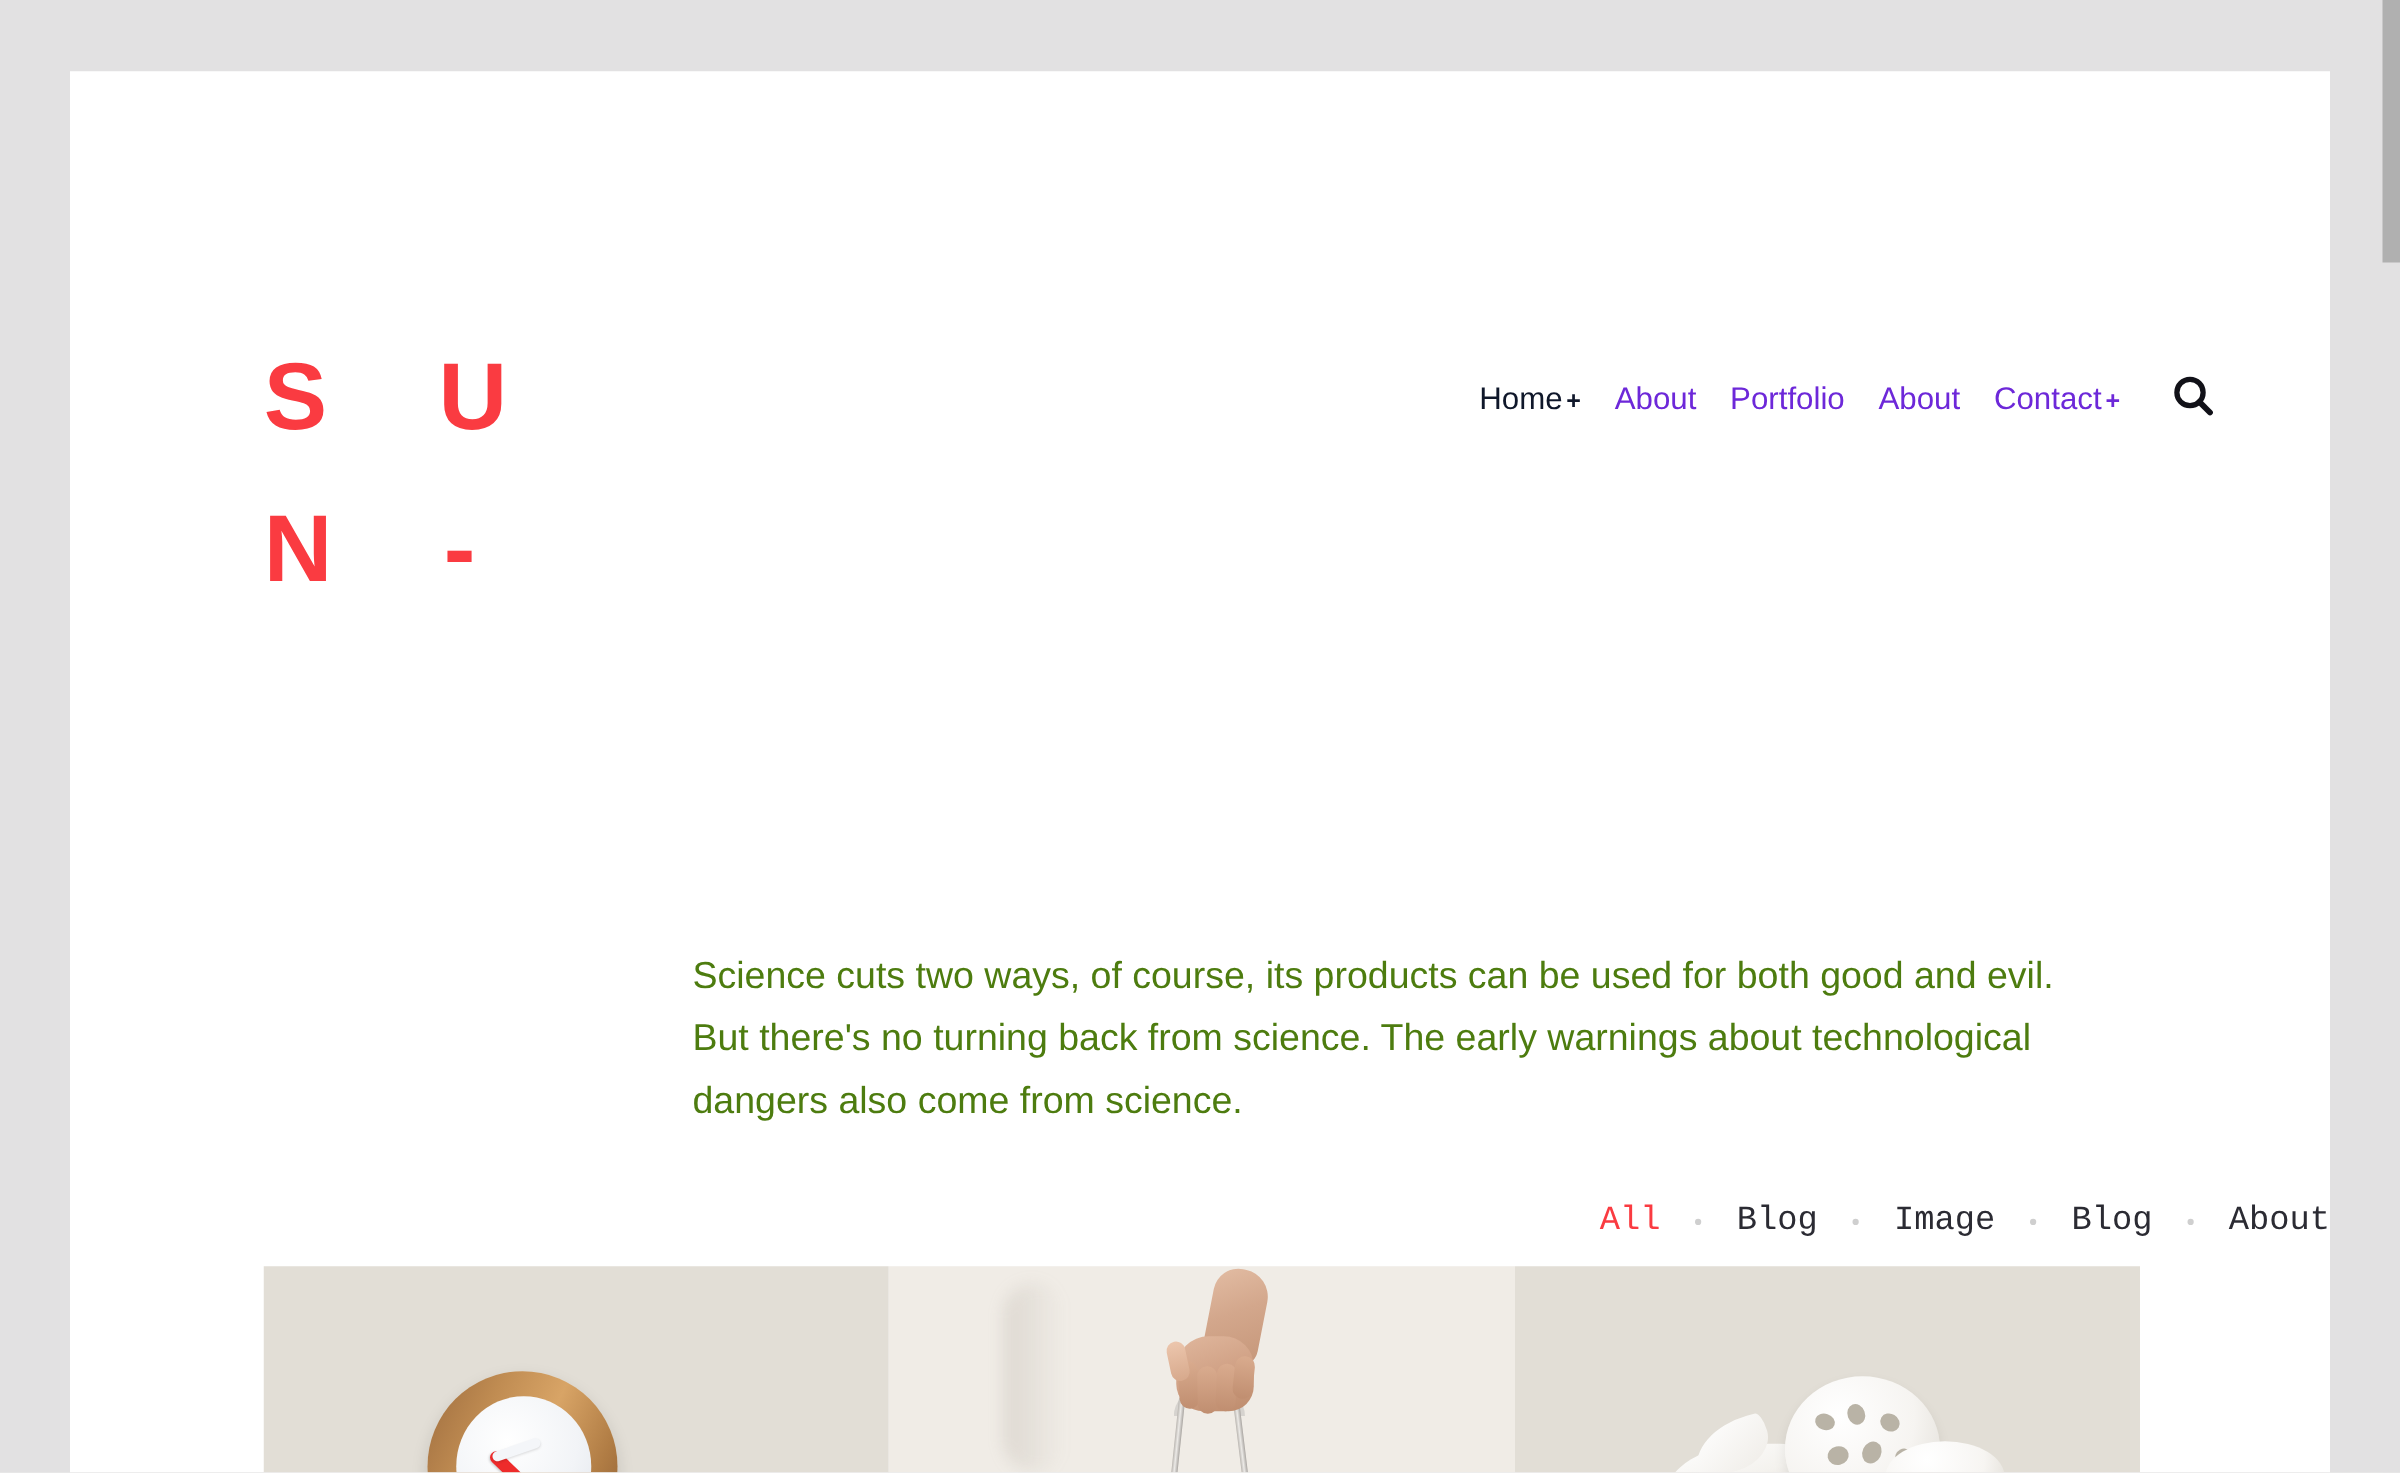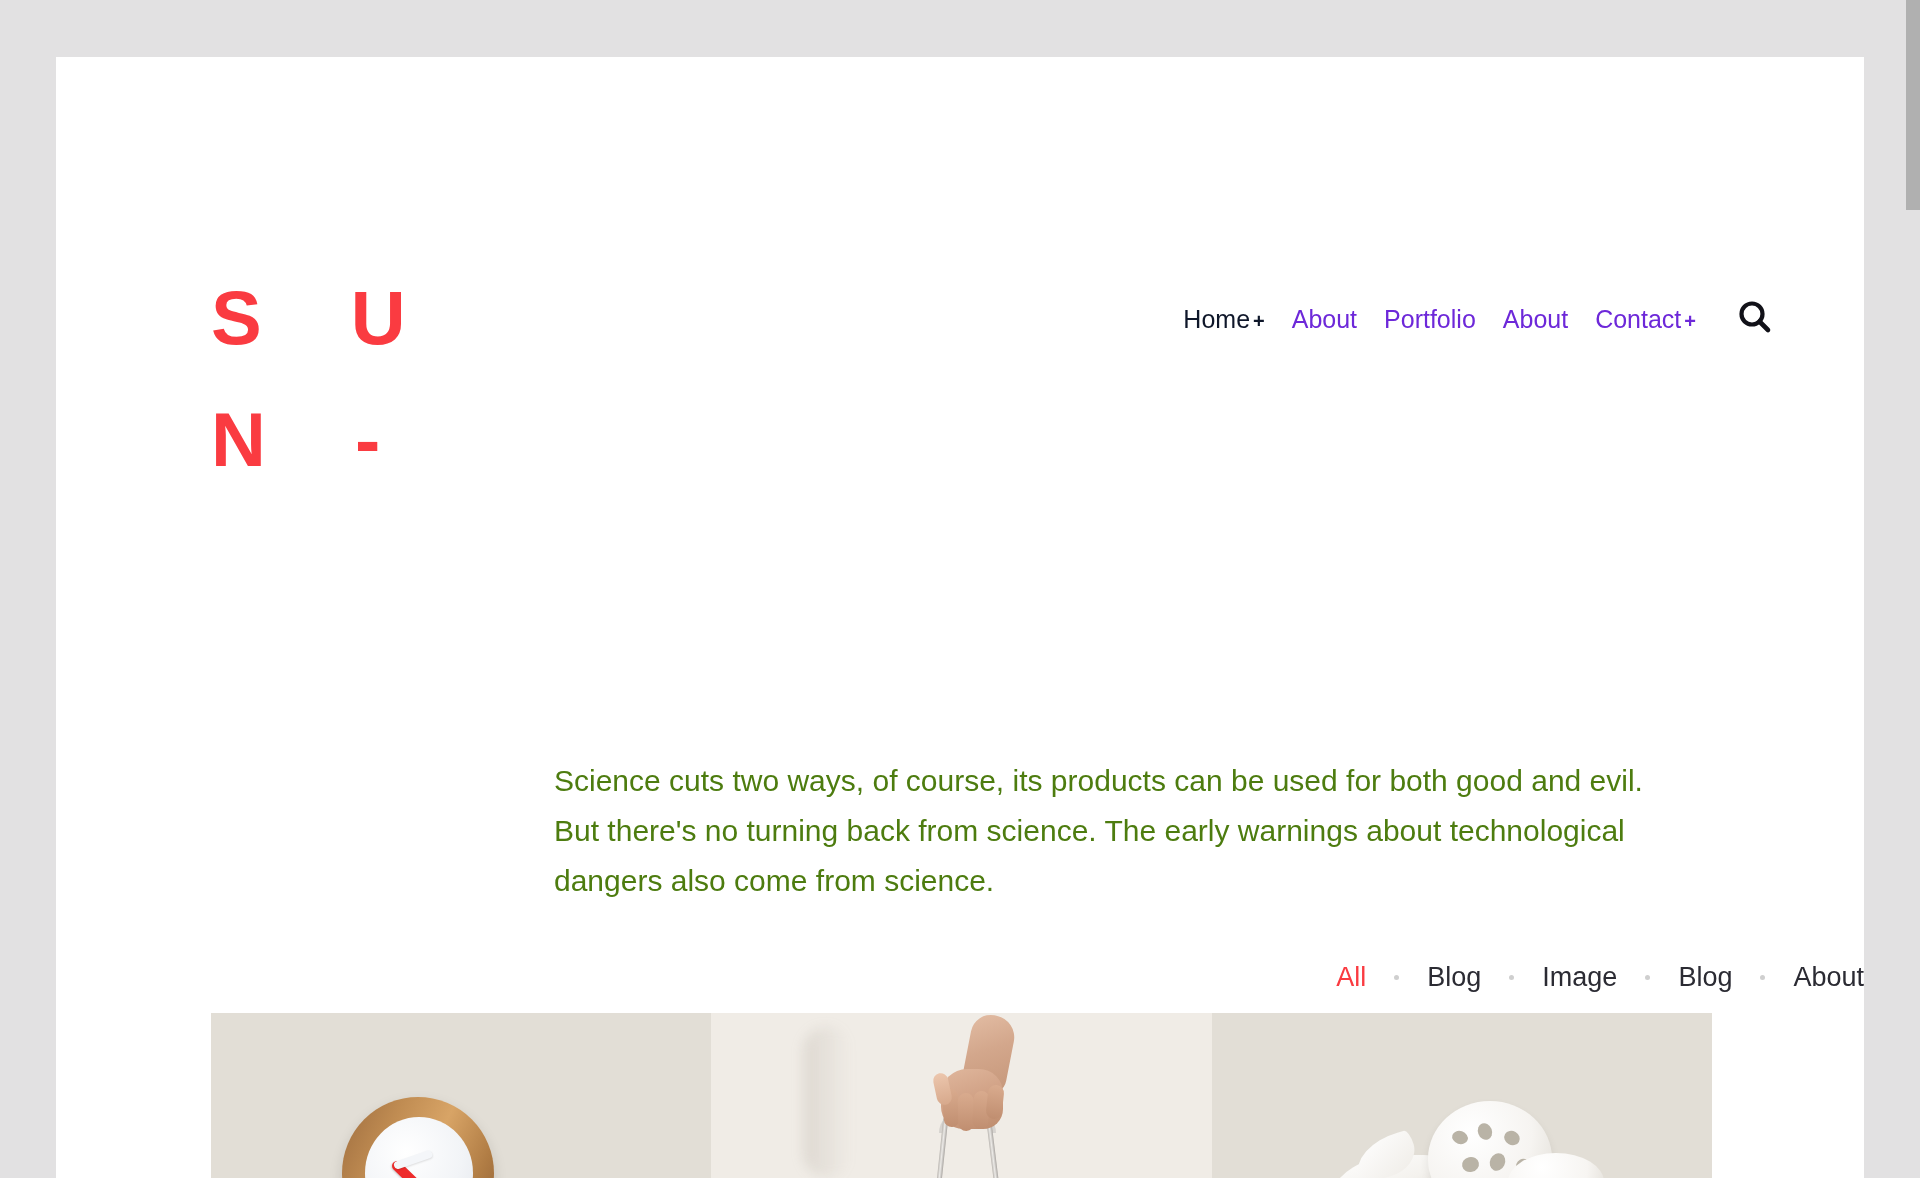--- a/index.html
+++ b/index.html
@@ -131,21 +131,21 @@
     justify-content: flex-end;
     align-items: center;
     padding-right: 0px;
   }
   .filter-item {
     font-size: 27px;
     line-height: 34px;
     color: #2b2b33;
     cursor: pointer;
     white-space: nowrap;
-    font-family: Liberation Sans, sans-serif;
+    font-family: Liberation Mono, monospace;
     text-align: center;
   }
   .filter-item.active { color: #fa3b41; }
   .filter-dot {
     width: 5px;
     height: 5px;
     border-radius: 50%;
     background: #cfcfcf;
     margin: 0 28px;
     flex: none;

